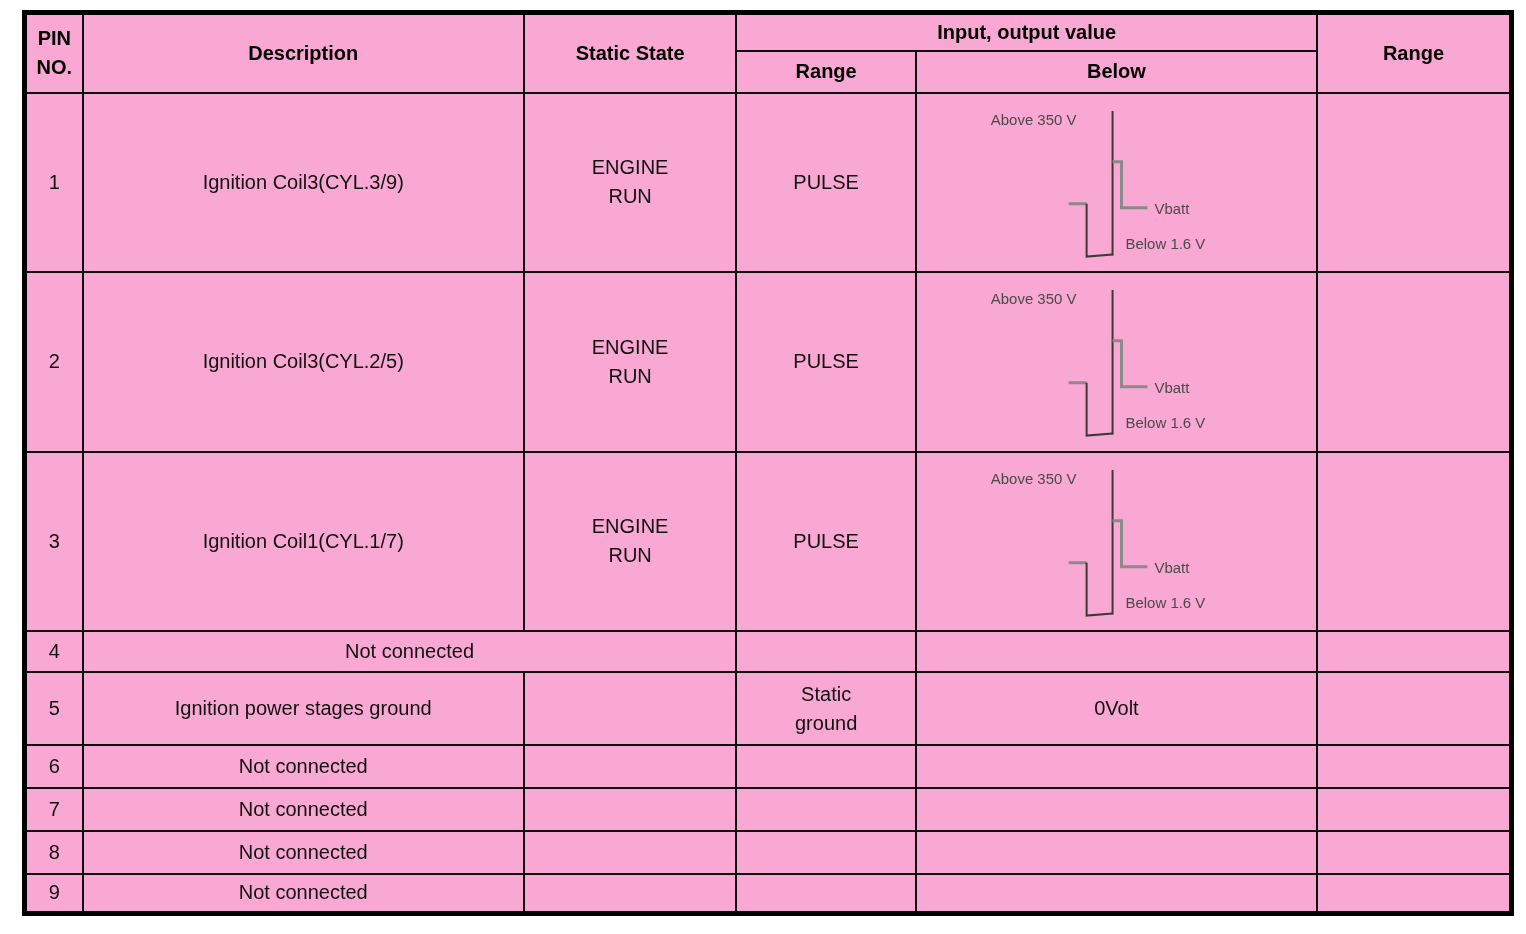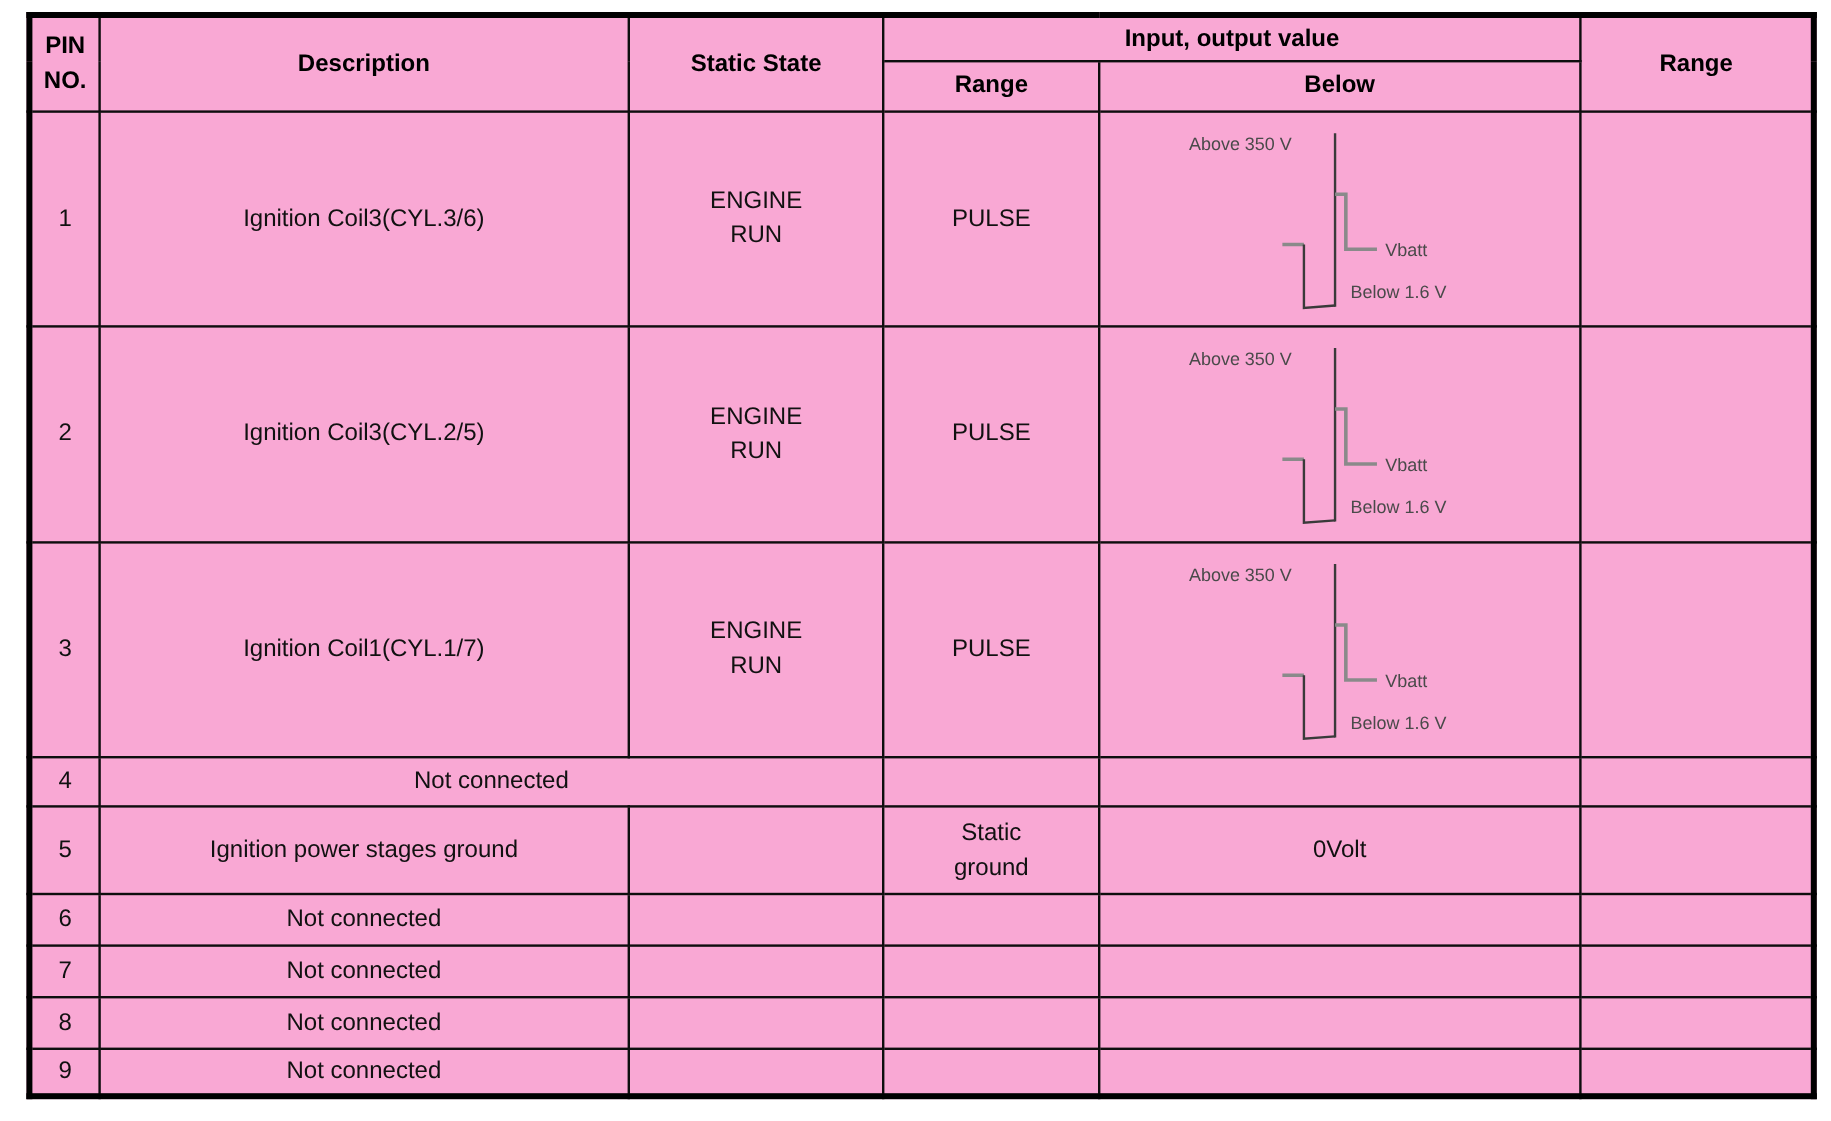--- a/index.html
+++ b/index.html
@@ -93,21 +93,21 @@
       <th colspan="2">Input, output value</th>
       <th rowspan="2">Range</th>
     </tr>
     <tr class="hr-b">
       <th>Range</th>
       <th>Below</th>
     </tr>
 
     <tr class="r-big1">
       <td class="vtop">1</td>
-      <td class="vtop">Ignition Coil3(CYL.3/6)</td>
+      <td class="vtop">Ignition Coil3(CYL.3/9)</td>
       <td class="vtop multiline">ENGINE
 RUN</td>
       <td class="vtop">PULSE</td>
       <td class="wave-cell">
         <svg viewBox="0 0 400 178" preserveAspectRatio="none">
           <line x1="196" y1="17" x2="196" y2="162" stroke="#3a3a3a" stroke-width="2"></line>
           <polyline points="196,68 205,68 205,114 231,114" fill="none" stroke="#8a8a8a" stroke-width="3"></polyline>
           <line x1="152" y1="110" x2="170" y2="110" stroke="#8a8a8a" stroke-width="3"></line>
           <polyline points="170,110 170,163 196,161" fill="none" stroke="#3a3a3a" stroke-width="2"></polyline>
           <text x="74" y="31">Above 350 V</text>

